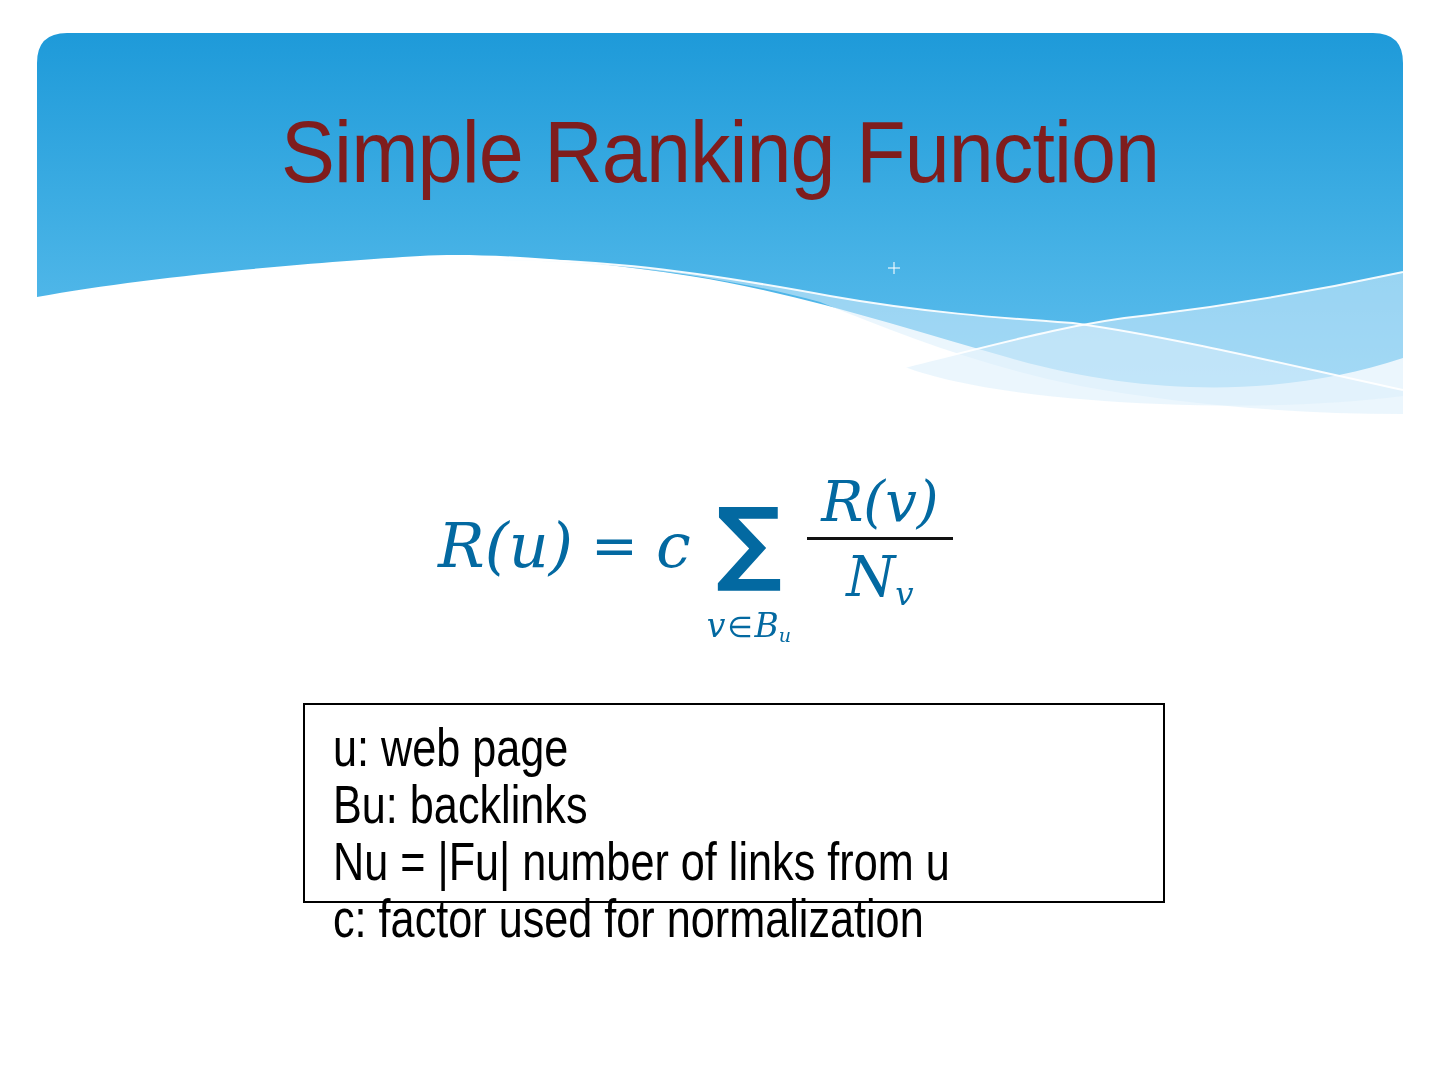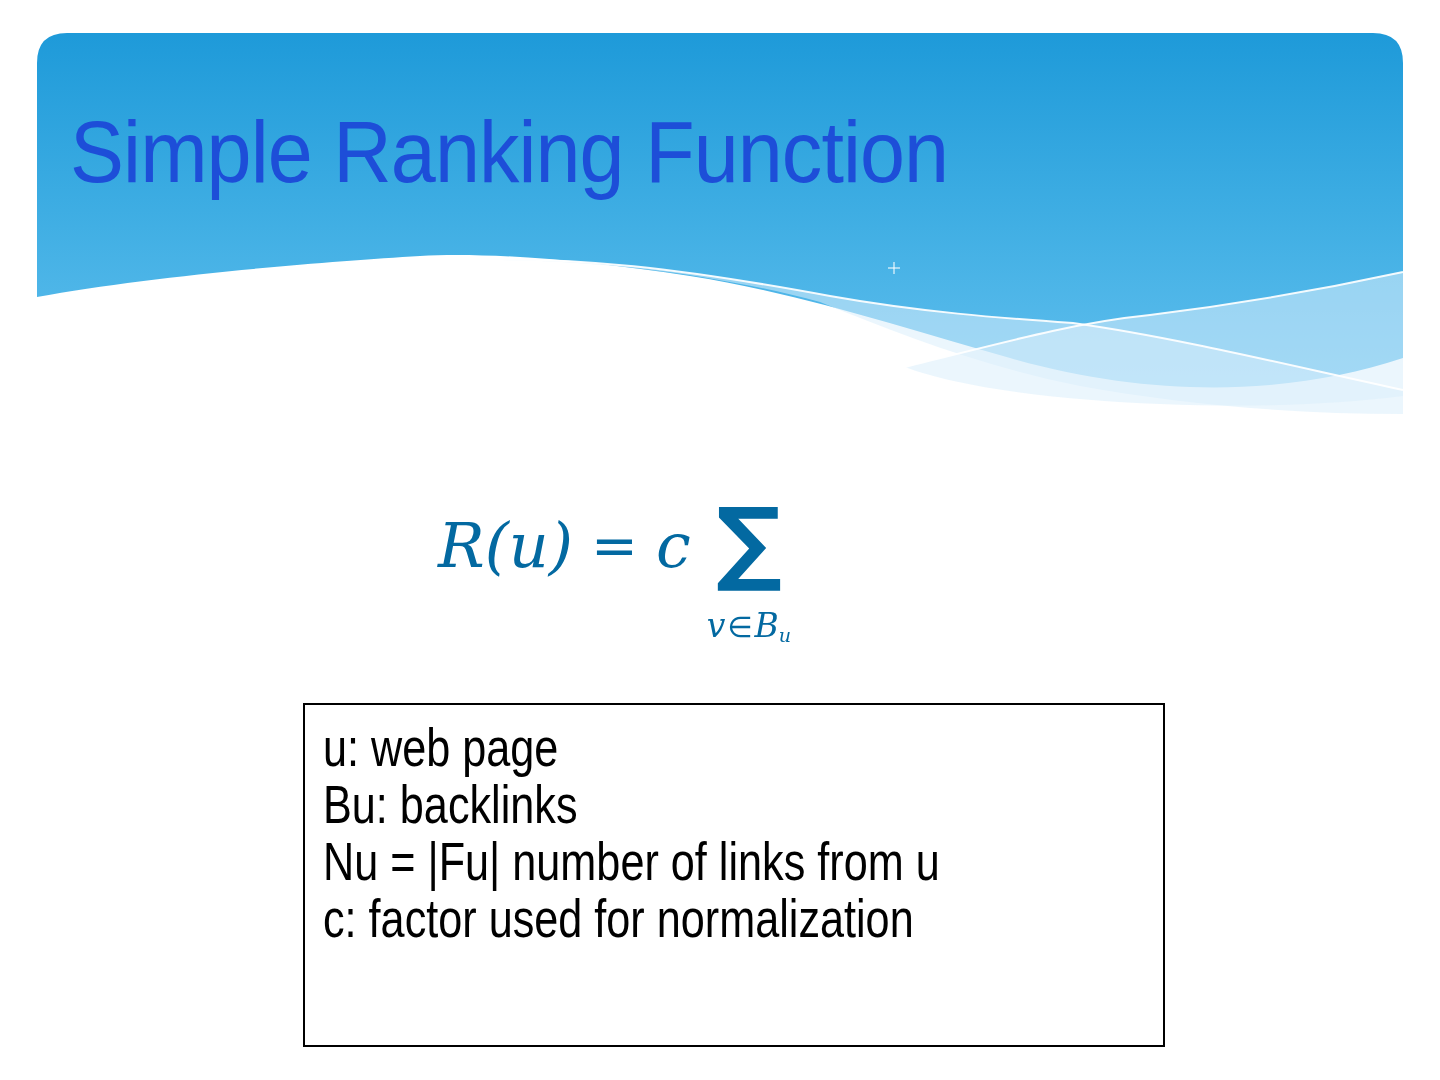--- a/index.html
+++ b/index.html
@@ -4,21 +4,21 @@
 <style>
   html,body{margin:0;padding:0;background:#ffffff;}
   .slide{
     position:relative;width:1440px;height:1080px;background:#ffffff;overflow:hidden;
     font-family:"Liberation Sans",sans-serif;
   }
   
   .header-svg{position:absolute;left:0;top:0;}
   .slide-title{
     position:absolute;left:37px;top:104px;width:1366px;
-    color:#1d4ed8;
+    text-align:center;color:#7f1d1d;
     font-size:87px;font-weight:400;letter-spacing:-1px;line-height:1.1;
     font-family:"Liberation Sans",sans-serif;
   }
   .slide-title .squeeze{display:inline-block;transform:scaleX(0.93);transform-origin:50% 50%;}
   
   .formula{
     position:absolute;left:438px;top:452px;height:188px;
     display:flex;align-items:center;gap:16px;
     color:#0369a1;font-family:"DejaVu Serif",serif;
   }
@@ -31,23 +31,23 @@
   }
   .f-sumsub{font-size:33px;line-height:1;margin-top:24px;white-space:nowrap;}
   .f-sumsub .it{font-style:italic;}
   .f-sumsub .in{font-style:normal;font-family:"DejaVu Sans",sans-serif;font-size:29px;padding:0 2px;}
   .f-frac{display:flex;flex-direction:column;align-items:center;transform:translateY(-4px);}
   .f-num,.f-den{font-style:italic;font-size:56px;line-height:1.05;padding:0 14px;}
   .f-bar{height:3px;background:#111111;align-self:stretch;margin:6px 0 8px 0;}
   sub.f-sub{font-size:0.58em;font-style:italic;vertical-align:-0.28em;letter-spacing:0;}
   
   .def-box{
-    position:absolute;left:303px;top:703px;width:862px;height:344px;
+    position:absolute;left:303px;top:703px;width:862px;height:200px;
     background:#ffffff;border:2px solid #000000;box-sizing:border-box;
-    padding:14px 0 0 18px;
+    padding:14px 0 0 28px;
   }
   .def-line{
     font-size:54px;line-height:57px;color:#000000;white-space:nowrap;
     transform:scaleX(0.8);transform-origin:0 50%;
     font-family:"Liberation Sans",sans-serif;
   }
 </style>
 </head>
 <body>
 
@@ -102,20 +102,25 @@
   </div>
 
   <div class="formula">
     <span class="f-var">R(u)</span>
     <span class="f-eq">=</span>
     <span class="f-var">c</span>
     <span class="f-sum">
       <span class="f-sigma">∑</span>
       <span class="f-sumsub"><span class="it">v</span><span class="in">∈</span><span class="it">B</span><sub class="f-sub">u</sub></span>
     </span>
+    <span class="f-frac">
+      <span class="f-num">R(v)</span>
+      <span class="f-bar"></span>
+      <span class="f-den"><span>N</span><sub class="f-sub">v</sub></span>
+    </span>
   </div>
 
   <div class="def-box">
     <div class="def-line">u: web page</div>
     <div class="def-line">Bu: backlinks</div>
     <div class="def-line">Nu = |Fu| number of links from u</div>
     <div class="def-line">c: factor used for normalization</div>
   </div>
 
 </div>

